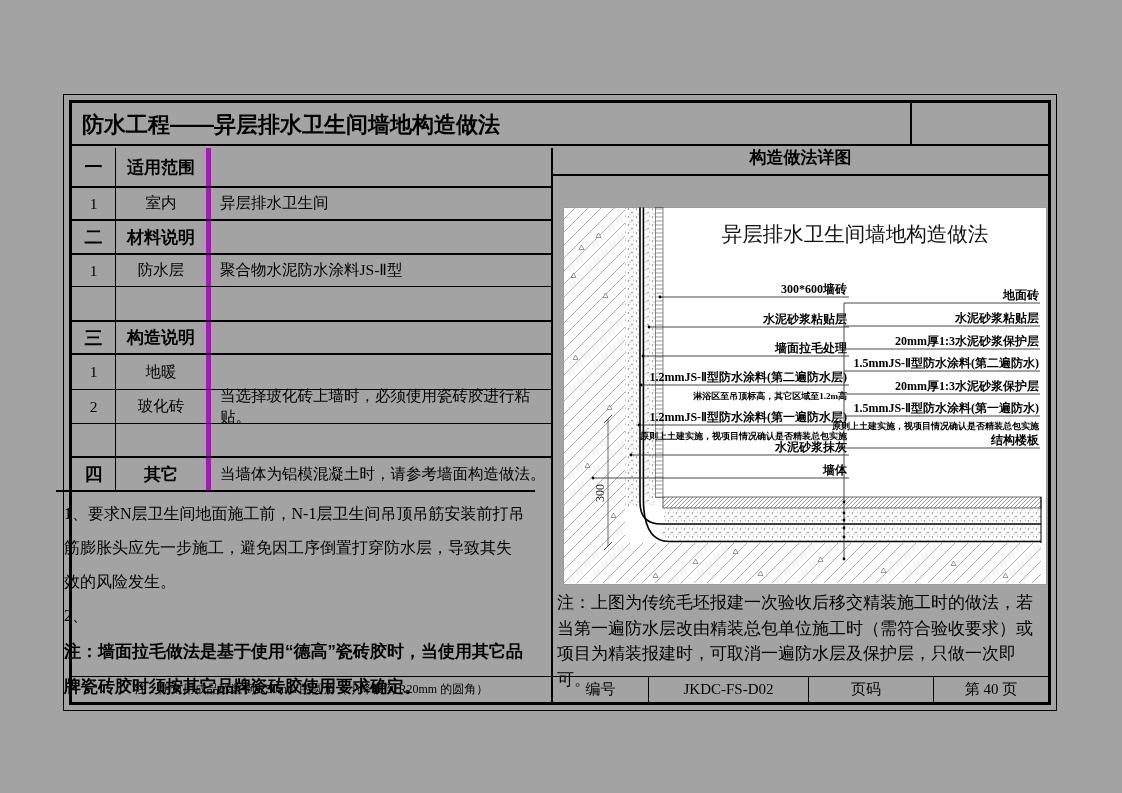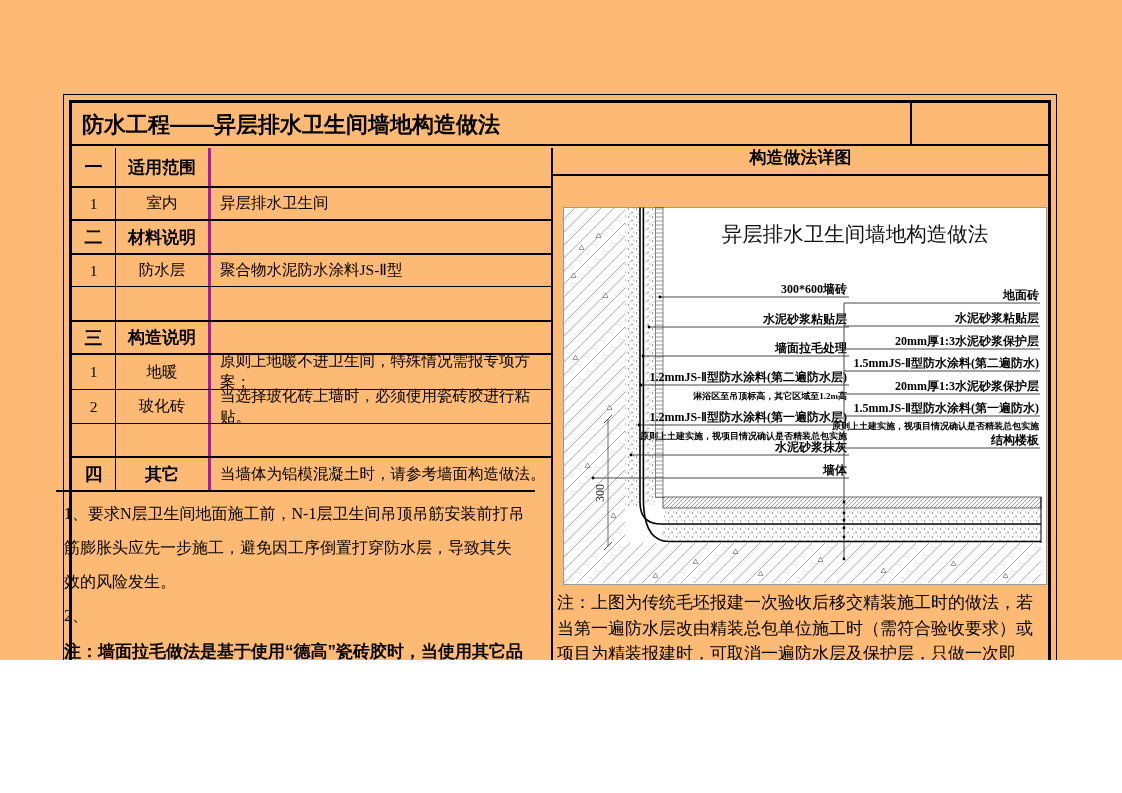--- a/index.html
+++ b/index.html
@@ -1,37 +1,37 @@
 <!DOCTYPE html>
 <html><head>
 <meta charset="utf-8">
 <style>
   html,body{margin:0;padding:0;background:#fff;}
-  .page{position:relative;width:1122px;height:660px;background:#fdba74;color:#000;
+  .page{position:relative;width:1122px;height:793px;background:#a3a3a3;color:#000;
         font-family:"Liberation Serif",serif;overflow:hidden;}
   .abs{position:absolute;box-sizing:border-box;}
   .hei{font-family:"Liberation Sans",sans-serif;font-weight:bold;}
   
   .frame-outer{left:63px;top:94px;width:994px;height:617px;border:1px solid #000;}
   .frame-inner{left:69px;top:100px;width:982px;height:605px;border:3px solid #000;}
   
   .title-row{left:72px;top:103px;width:976px;height:43px;border-bottom:2px solid #000;}
   .title-text{left:82px;top:103px;height:43px;line-height:43px;font-size:22px;}
   .title-div{left:910px;top:103px;width:2px;height:43px;background:#000;}
   
   .v-divider{left:551px;top:148px;width:2px;height:557px;background:#000;}
   
   .ltable{left:72px;top:148px;width:479px;height:342px;display:flex;flex-direction:column;}
   .trow{display:flex;box-sizing:border-box;}
   .bt1{border-top:1px solid #000;}
   .bt2{border-top:2px solid #000;}
   .h38{height:38px;} .h33{height:33px;} .h34{height:34px;} .h36{height:36px;}
   .c1{width:44px;border-right:1px solid #000;display:flex;align-items:center;justify-content:center;
       font-size:15.5px;box-sizing:border-box;}
-  .c2{width:95px;border-right:3px solid #a21caf;display:flex;align-items:center;justify-content:center;
+  .c2{width:95px;border-right:5px solid #a21caf;display:flex;align-items:center;justify-content:center;
       font-size:15.5px;box-sizing:border-box;}
   .c3{flex:1;display:flex;align-items:center;font-size:15.5px;padding-left:9px;box-sizing:border-box;}
   .sect .c1{font-size:18px;font-family:"Liberation Sans",sans-serif;font-weight:bold;}
   .sect .c2{font-size:17px;font-family:"Liberation Sans",sans-serif;font-weight:bold;}
   
   .lnotes{left:56px;top:490px;width:479px;height:186px;border-top:2px solid #000;
           padding:5px 8px 0 8px;}
   .lnotes .n1{font-size:16px;line-height:34px;margin:0;}
   .lnotes .n2{font-size:16px;line-height:34px;margin:0;}
   .lnotes .nb{font-size:17px;line-height:35px;margin:1px 0 16px 0;
@@ -95,21 +95,20 @@
       <div class="c3"></div>
     </div>
     <div class="trow h33 bt2 sect">
       <div class="c1">三</div>
       <div class="c2">构造说明</div>
       <div class="c3"></div>
     </div>
     <div class="trow h36 bt2">
       <div class="c1">1</div>
       <div class="c2">地暖</div>
-      <div class="c3">原则上地暖不进卫生间，特殊情况需报专项方案；</div>
     </div>
     <div class="trow h34 bt1">
       <div class="c1">2</div>
       <div class="c2">玻化砖</div>
       <div class="c3">当选择玻化砖上墙时，必须使用瓷砖胶进行粘贴。</div>
     </div>
     <div class="trow h33 bt1">
       <div class="c1"></div>
       <div class="c2"></div>
       <div class="c3"></div>

